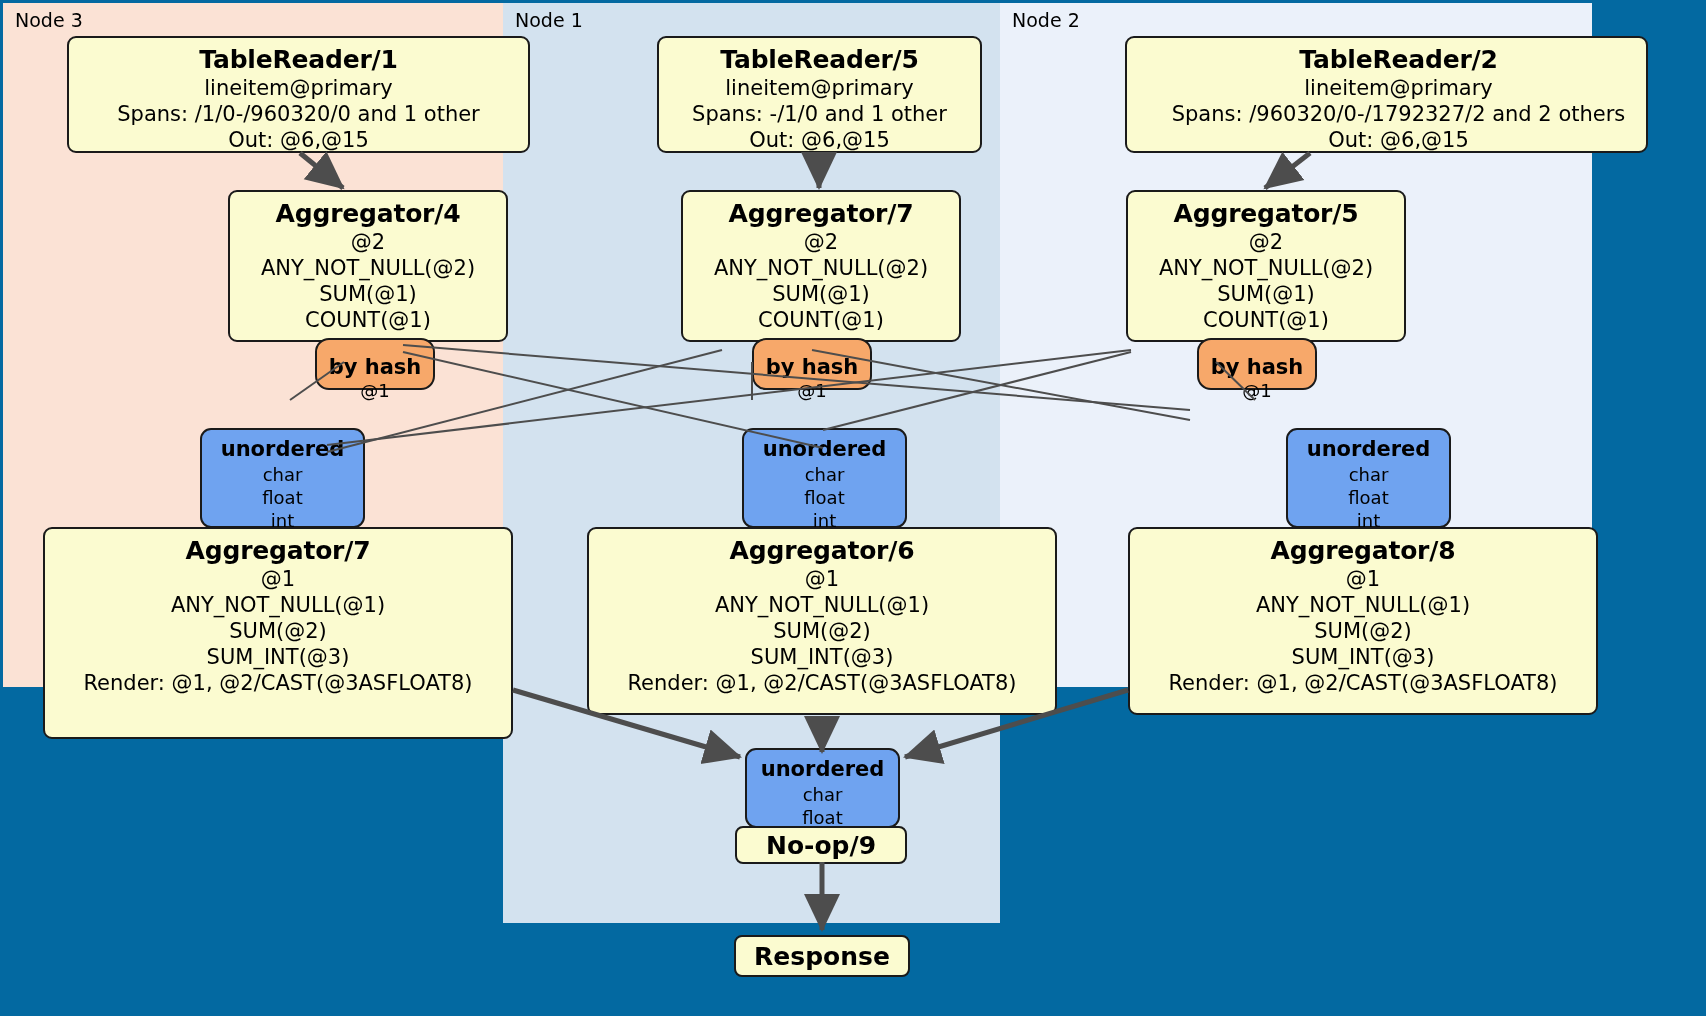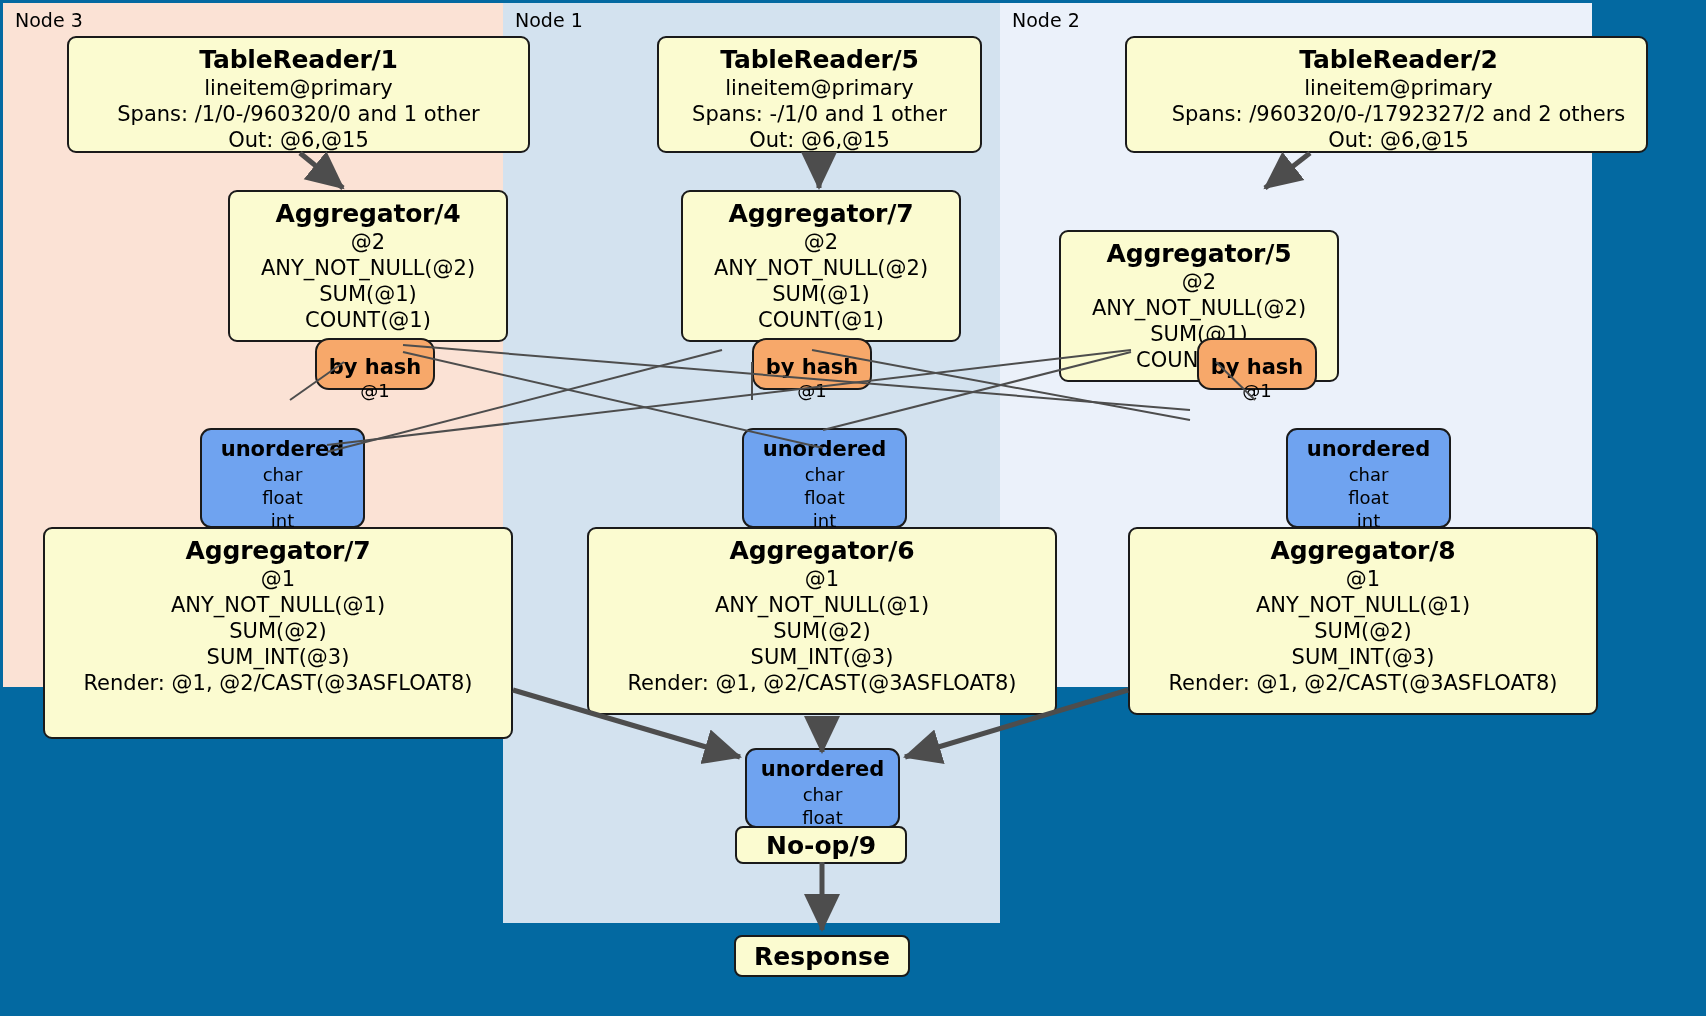--- a/index.html
+++ b/index.html
@@ -196,21 +196,21 @@
     </div>
 
     <div class="proc-box" style="left:681px; top:190px; width:280px; height:152px;">
       <div class="title">Aggregator/7</div>
       <div class="detail">@2</div>
       <div class="detail">ANY_NOT_NULL(@2)</div>
       <div class="detail">SUM(@1)</div>
       <div class="detail">COUNT(@1)</div>
     </div>
 
-    <div class="proc-box" style="left:1059px; top:190px; width:280px; height:152px;margin-top:40px;">
+    <div class="proc-box" style="left:1126px; top:190px; width:280px; height:152px;">
       <div class="title">Aggregator/5</div>
       <div class="detail">@2</div>
       <div class="detail">ANY_NOT_NULL(@2)</div>
       <div class="detail">SUM(@1)</div>
       <div class="detail">COUNT(@1)</div>
     </div>
 
     <div class="router-box" style="left:315px; top:338px; width:120px; height:52px;">
       <div class="title">by hash</div>
       <div class="detail">@1</div>

